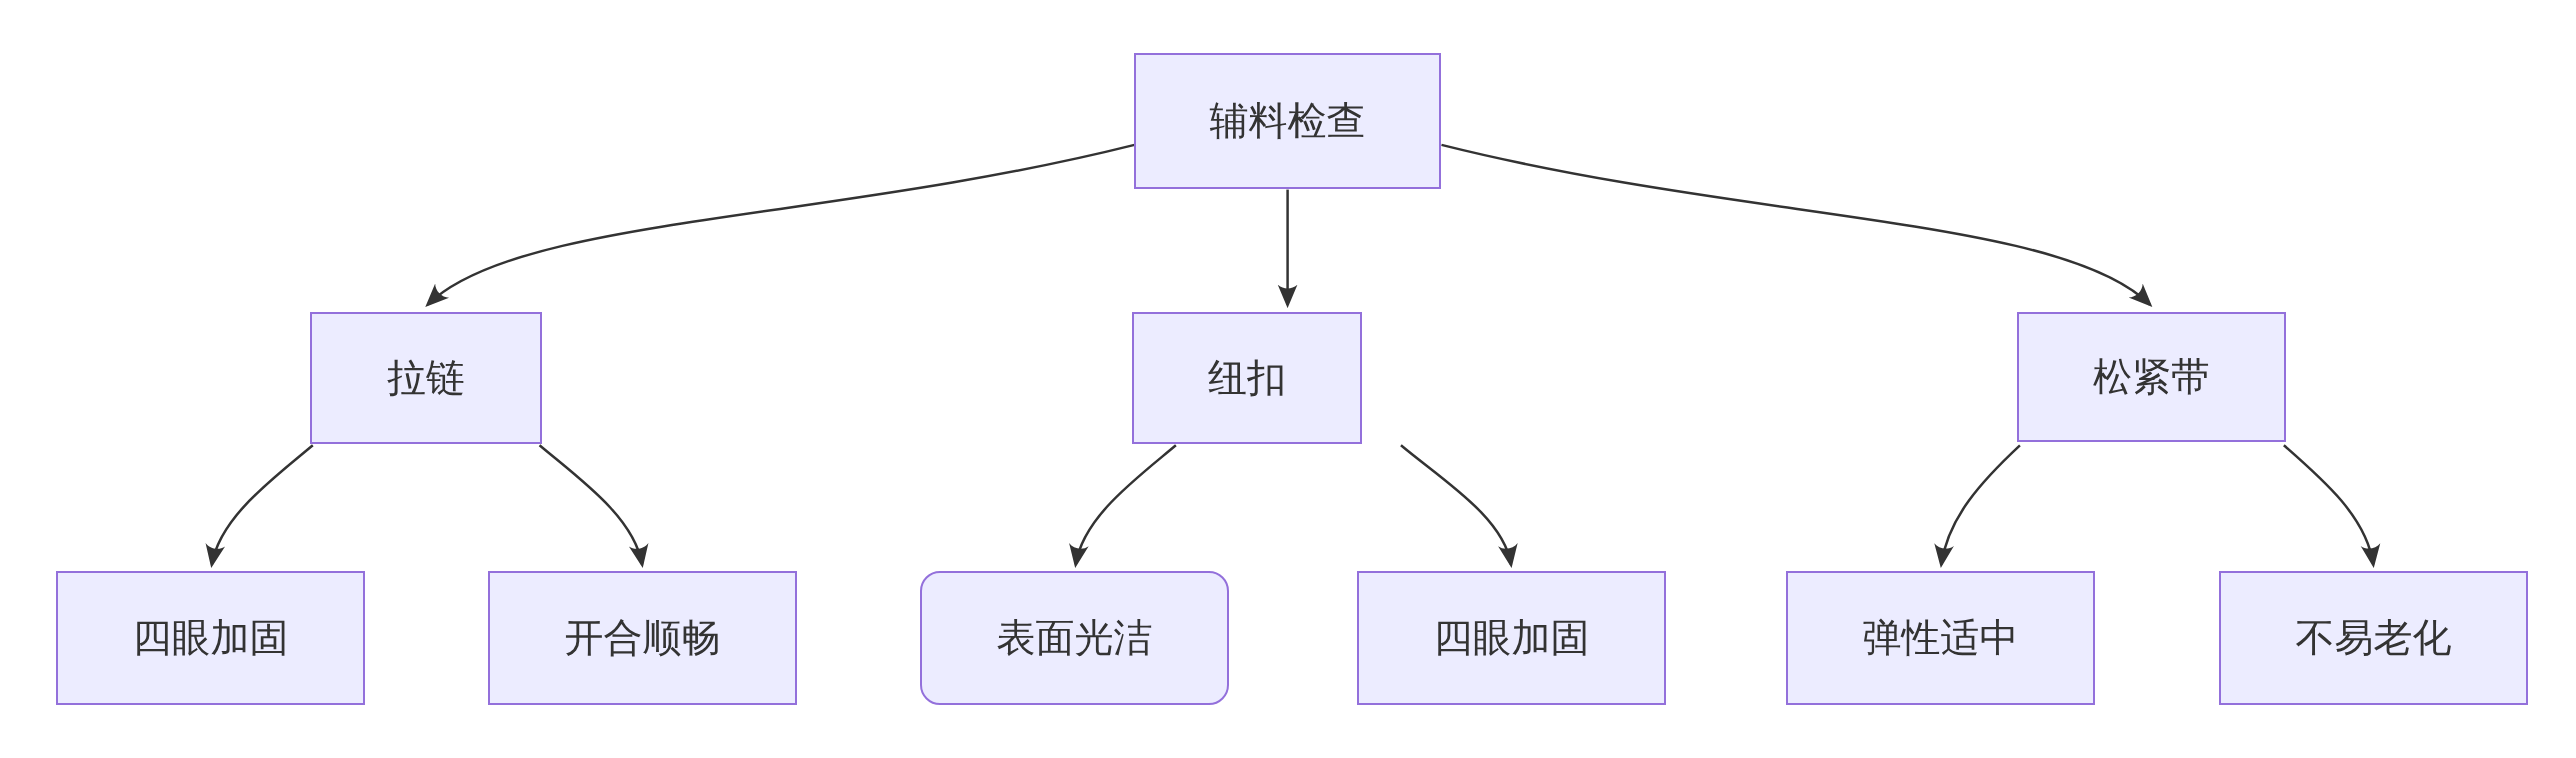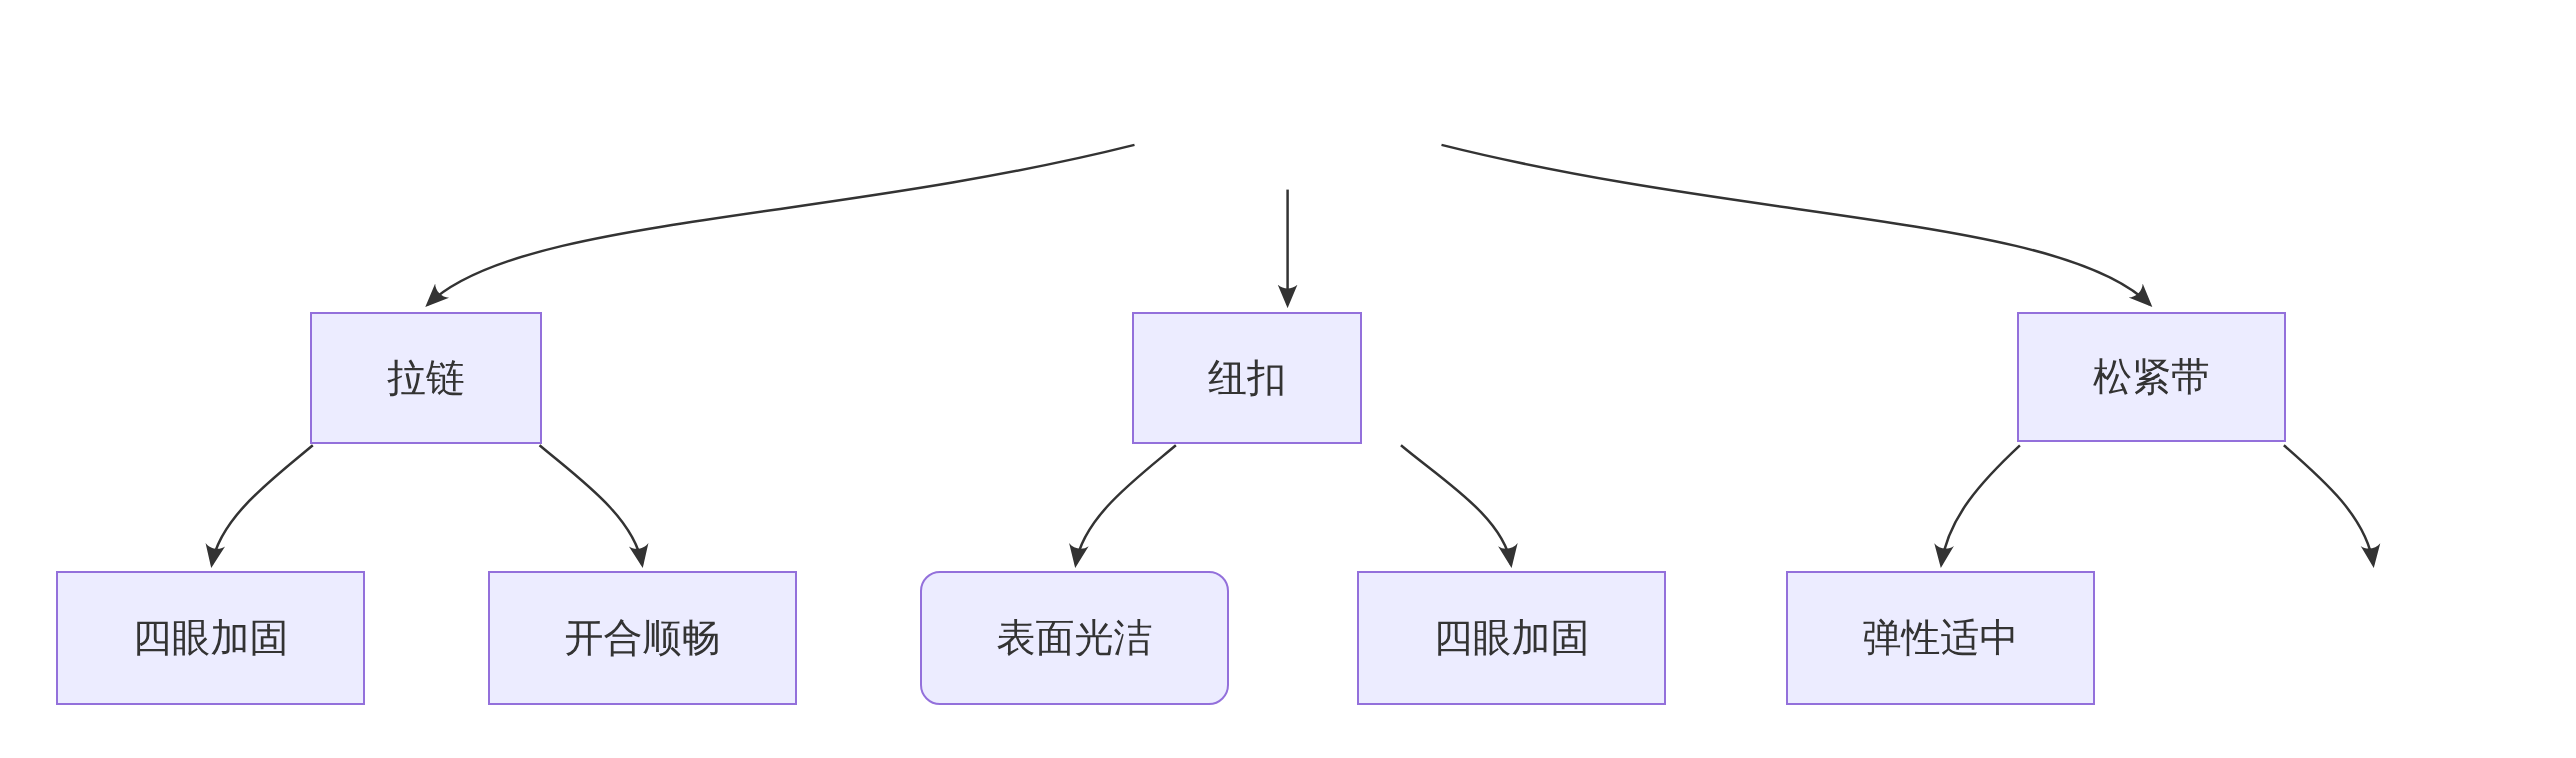--- a/index.html
+++ b/index.html
@@ -71,20 +71,23 @@
     <path class="edge" d="M 378 538 C 328 580, 266 625, 256 682" marker-end="url(#arrowhead)"></path>
     <path class="edge" d="M 652 538 C 702 580, 766 625, 776 682" marker-end="url(#arrowhead)"></path>
 
     <path class="edge" d="M 1421 538 C 1371 580, 1309 625, 1300 682" marker-end="url(#arrowhead)"></path>
     <path class="edge" d="M 1693 538 C 1743 580, 1817 625, 1826 682" marker-end="url(#arrowhead)"></path>
 
     <path class="edge" d="M 2441 538 C 2396 580, 2354 625, 2346 682" marker-end="url(#arrowhead)"></path>
     <path class="edge" d="M 2760 538 C 2808 580, 2860 625, 2868 682" marker-end="url(#arrowhead)"></path>
   </svg>
 
+  <div class="node" id="node-root">
+    <span>辅料检查</span>
+  </div>
 
   <div class="node" id="node-zipper">
     <span>拉链</span>
   </div>
   <div class="node" id="node-button">
     <span>纽扣</span>
   </div>
   <div class="node" id="node-elastic">
     <span>松紧带</span>
   </div>
@@ -97,15 +100,18 @@
   </div>
   <div class="node" id="node-leaf3">
     <span>表面光洁</span>
   </div>
   <div class="node" id="node-leaf4">
     <span>四眼加固</span>
   </div>
   <div class="node" id="node-leaf5">
     <span>弹性适中</span>
   </div>
+  <div class="node" id="node-leaf6">
+    <span>不易老化</span>
+  </div>
 
 </div>
 
 
 </body></html>

